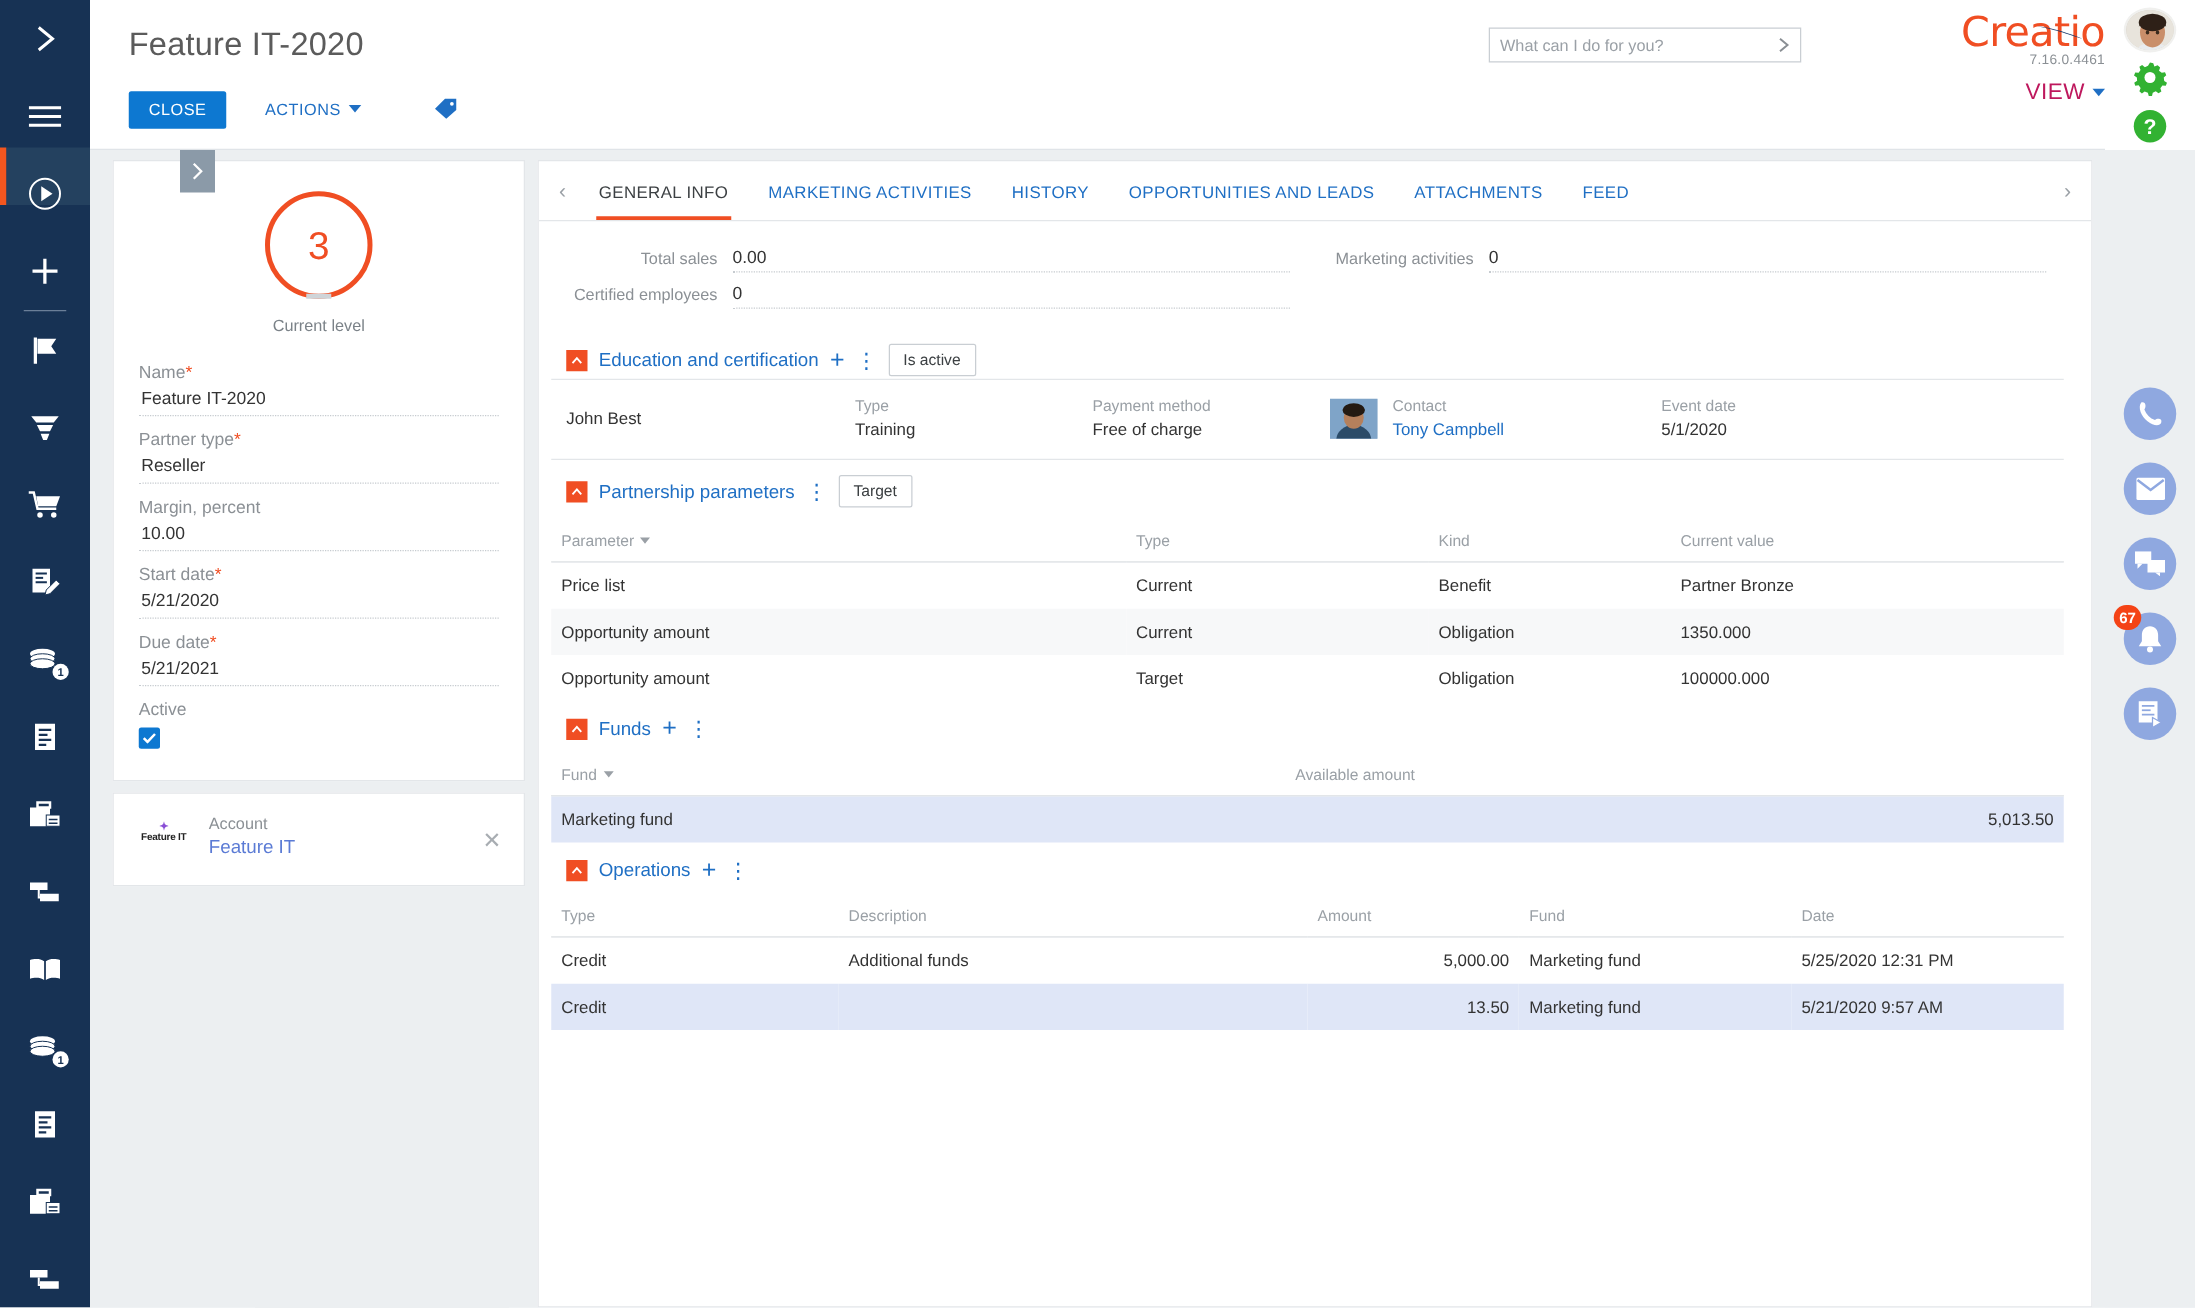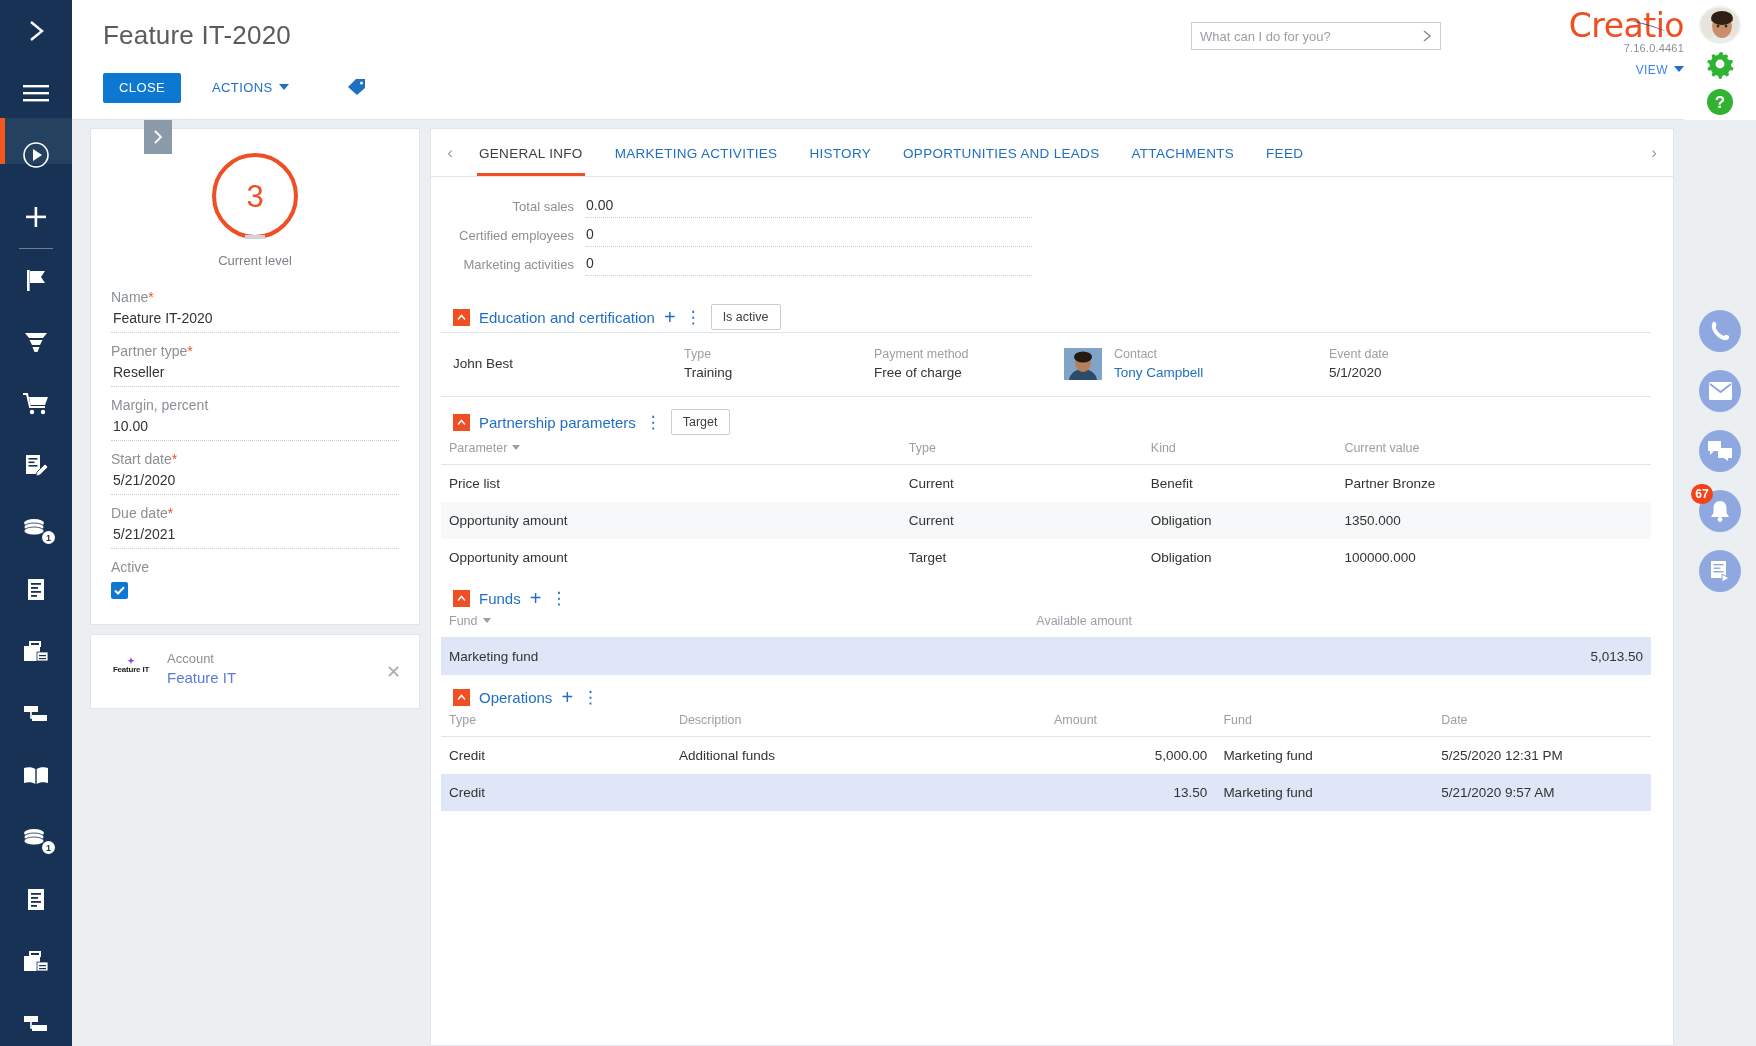--- a/index.html
+++ b/index.html
@@ -81,21 +81,21 @@
   .search-go { width: 26px; display: flex; align-items: center; justify-content: center; cursor: pointer; }
 
   .brand { position: absolute; right: 72px; top: 8px; width: 230px; text-align: right; }
   .brand-logo {
     font-size: 33px; color: #f04e23; font-weight: 400;
     letter-spacing: -.5px; line-height: 36px; position: relative;
     display: inline-block; font-family: "DejaVu Sans", sans-serif;
   }
   .brand-swoosh { position: absolute; right: 16px; top: -4px; }
   .brand-version { font-size: 11px; color: #8a8f94; margin-top: -2px; letter-spacing: .2px; }
-  .brand-view { font-size: 12px; color: #3b82f6; margin-top: 9px; letter-spacing: .4px; cursor: pointer; }
+  .brand-view { font-size: 18px; color: #be185d; margin-top: 9px; letter-spacing: .4px; cursor: pointer; }
 
   
   .rightrail {
     position: absolute; right: 0; top: 0; width: 72px; height: 1046px;
     background: #eceff1; display: flex; flex-direction: column; align-items: center;
   }
   .rail-top { height: 120px; background: #fff; width: 72px;
     display: flex; flex-direction: column; align-items: center; padding-top: 6px; }
   .avatar-hdr {
     width: 42px; height: 42px; border-radius: 50%; overflow: hidden;
@@ -184,21 +184,21 @@
   }
   .tab.active { color: #3c4043; font-weight: 400; }
   .tab.active::after {
     content: ""; position: absolute; left: 14px; right: 14px; bottom: 0;
     height: 3px; background: #f04e23;
   }
   .tab-spacer { flex: 1 1 auto; }
 
   .content { padding: 16px 22px 0 10px; }
 
-  .toprow { display: flex; padding: 4px 0 8px; flex-direction: column; }
+  .toprow { display: flex; padding: 4px 0 8px; }
   .topcol { width: 50%; padding-right: 14px; }
   .inl { display: flex; align-items: flex-end; margin-bottom: 8px; }
   .inl-label {
     width: 145px; flex: 0 0 145px; text-align: right; padding-right: 12px;
     font-size: 13px; color: #8b9095; padding-bottom: 4px;
   }
   .inl-val {
     flex: 1 1 auto; font-size: 14px; color: #333;
     border-bottom: 1px dotted #c6cbd0; padding-bottom: 4px;
   }
@@ -215,21 +215,21 @@
   .ico-plus { color: #1f6fc4; font-size: 20px; line-height: 1; cursor: pointer; font-weight: 300; }
   .ico-dots { color: #1f6fc4; font-size: 17px; line-height: 1; cursor: pointer; letter-spacing: 0; }
   .filter-btn {
     border: 1px solid #c9ced3; background: #fff; color: #3c4043;
     font-size: 12.5px; padding: 5px 11px; cursor: pointer;
     font-family: inherit; border-radius: 2px;
   }
 
   
   table { width: 100%; border-collapse: collapse; }
-  .grid { }
+  .grid { margin-top: 14px; }
   .grid th {
     font-size: 12.5px; color: #9aa0a6; font-weight: normal; text-align: left;
     padding: 6px 8px 9px; border-bottom: 1px solid #e3e6e9;
   }
   .grid td {
     font-size: 13.5px; color: #333; padding: 11px 8px; border: none;
   }
   .grid tr.stripe td { background: #f7f8f9; }
   .grid tr.sel td { background: #dfe6f7; }
   .right { text-align: right; }

